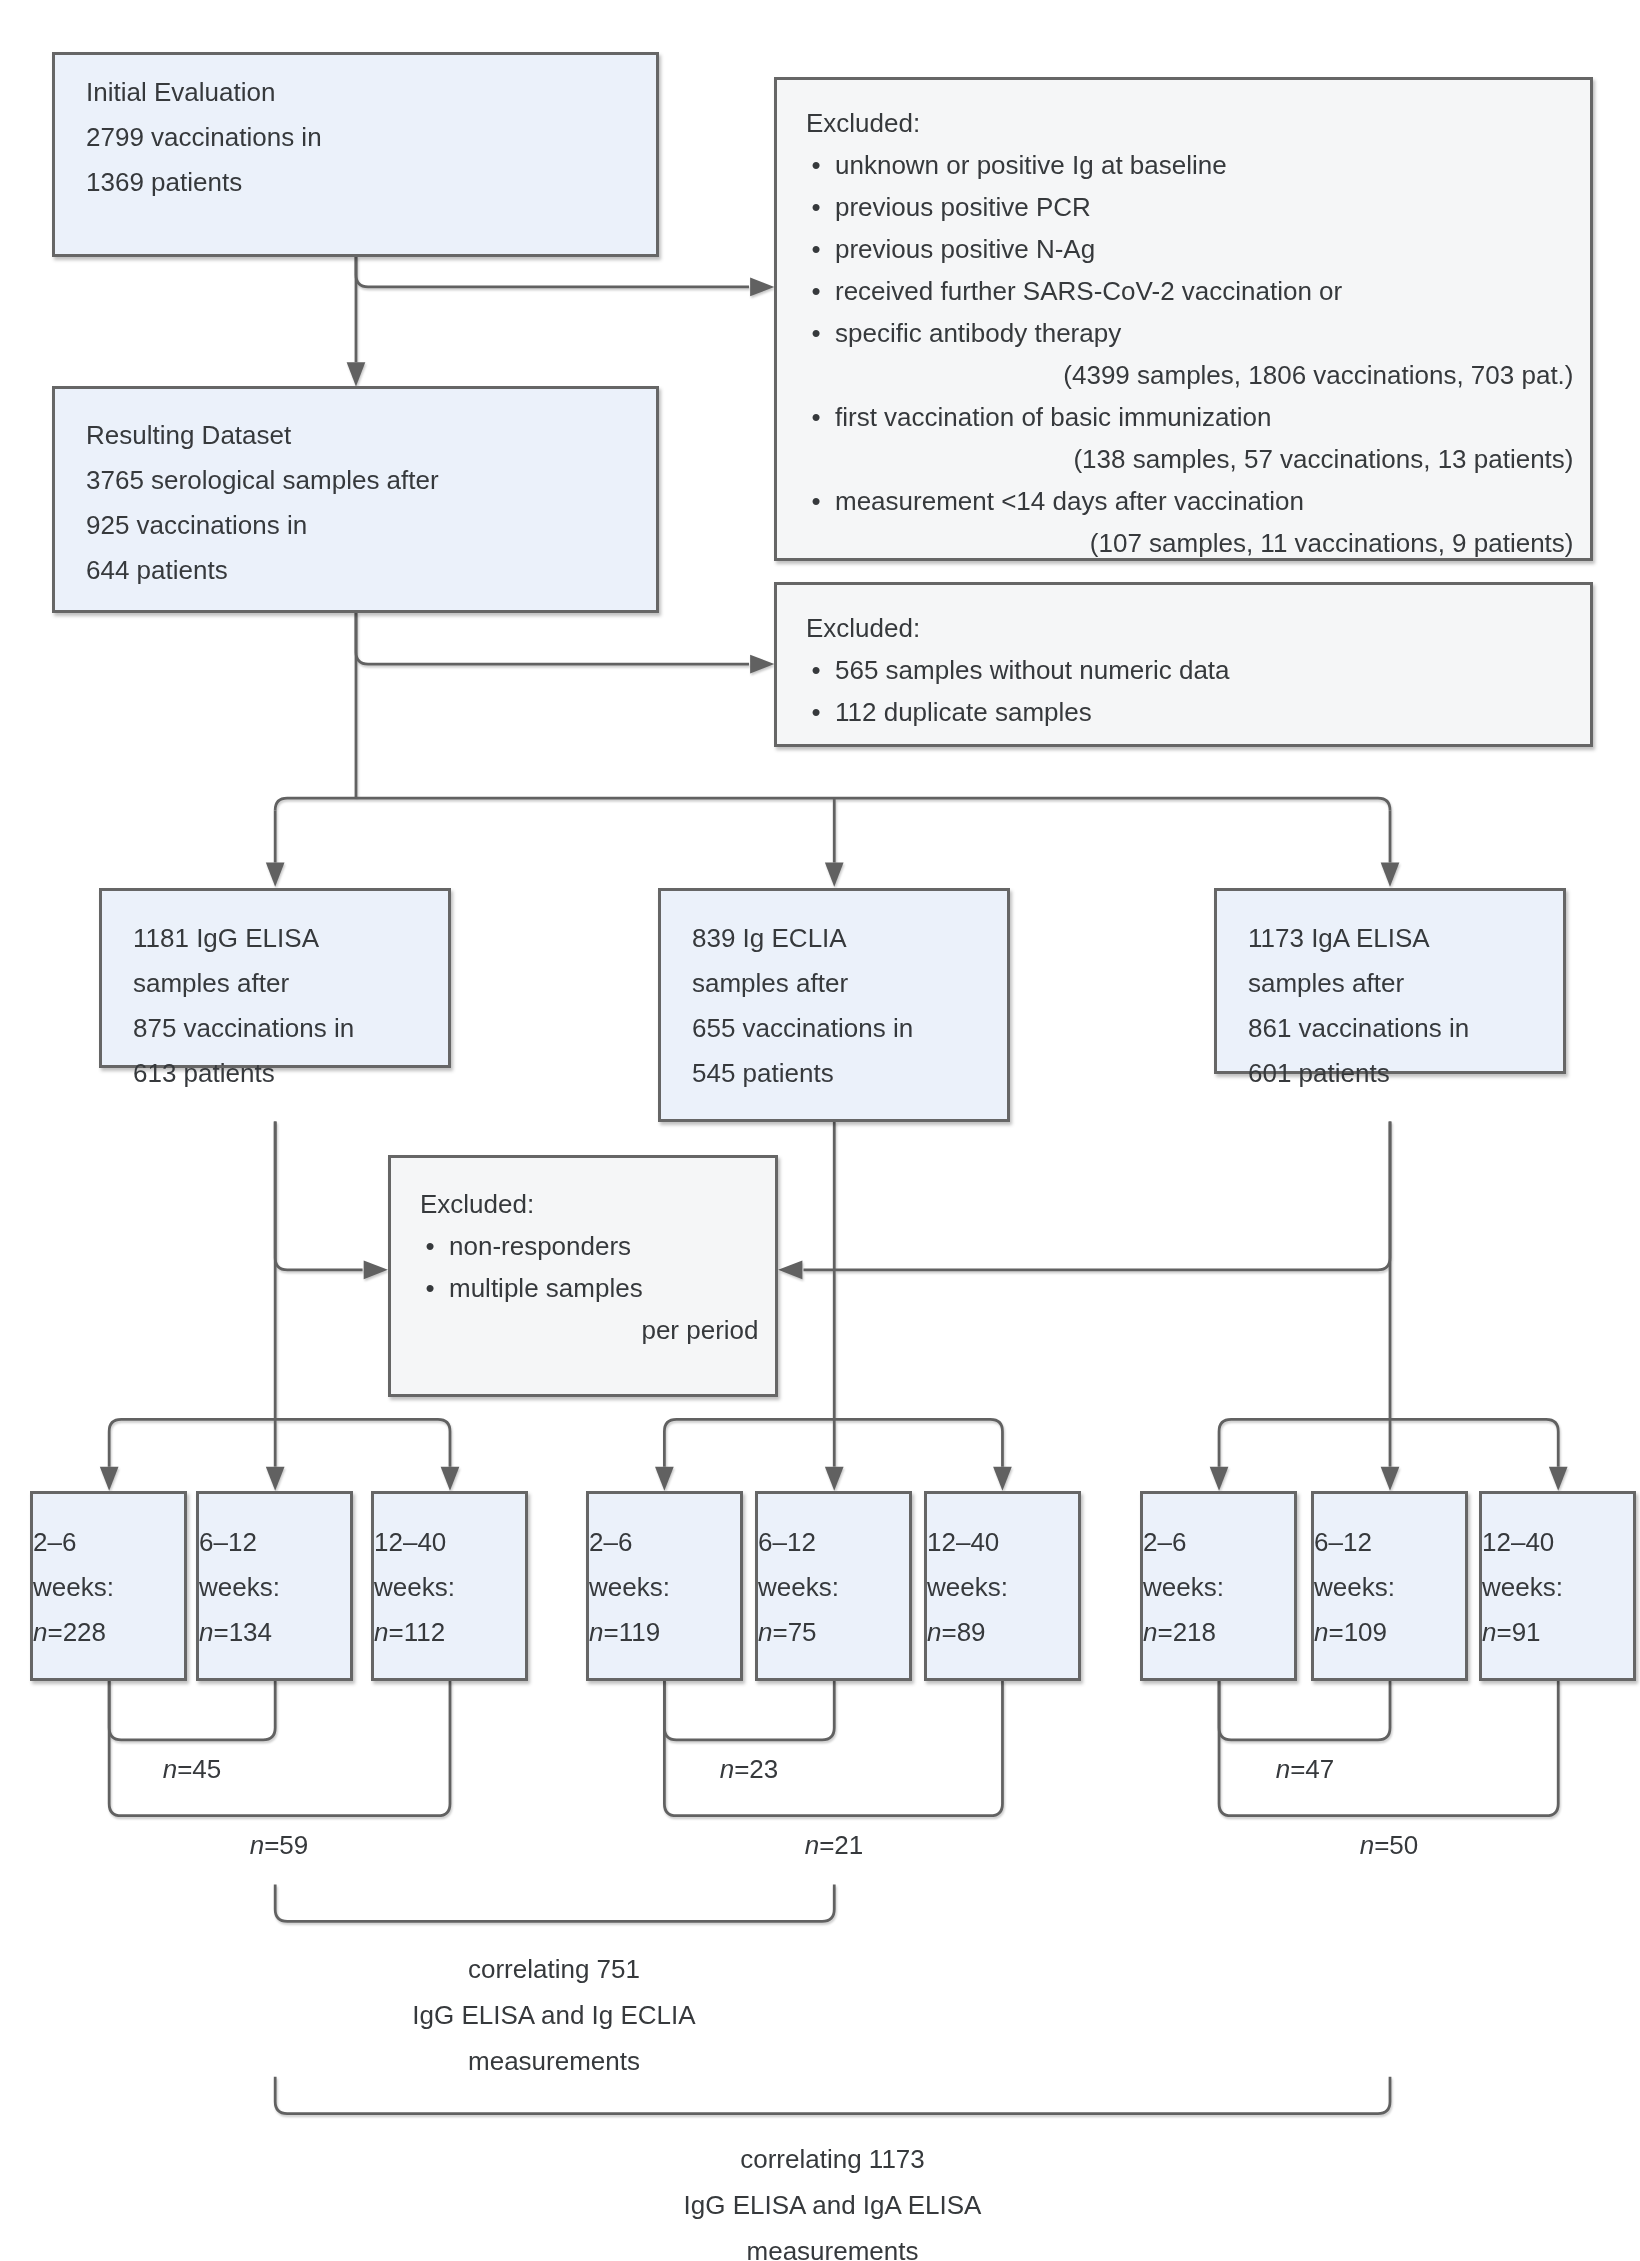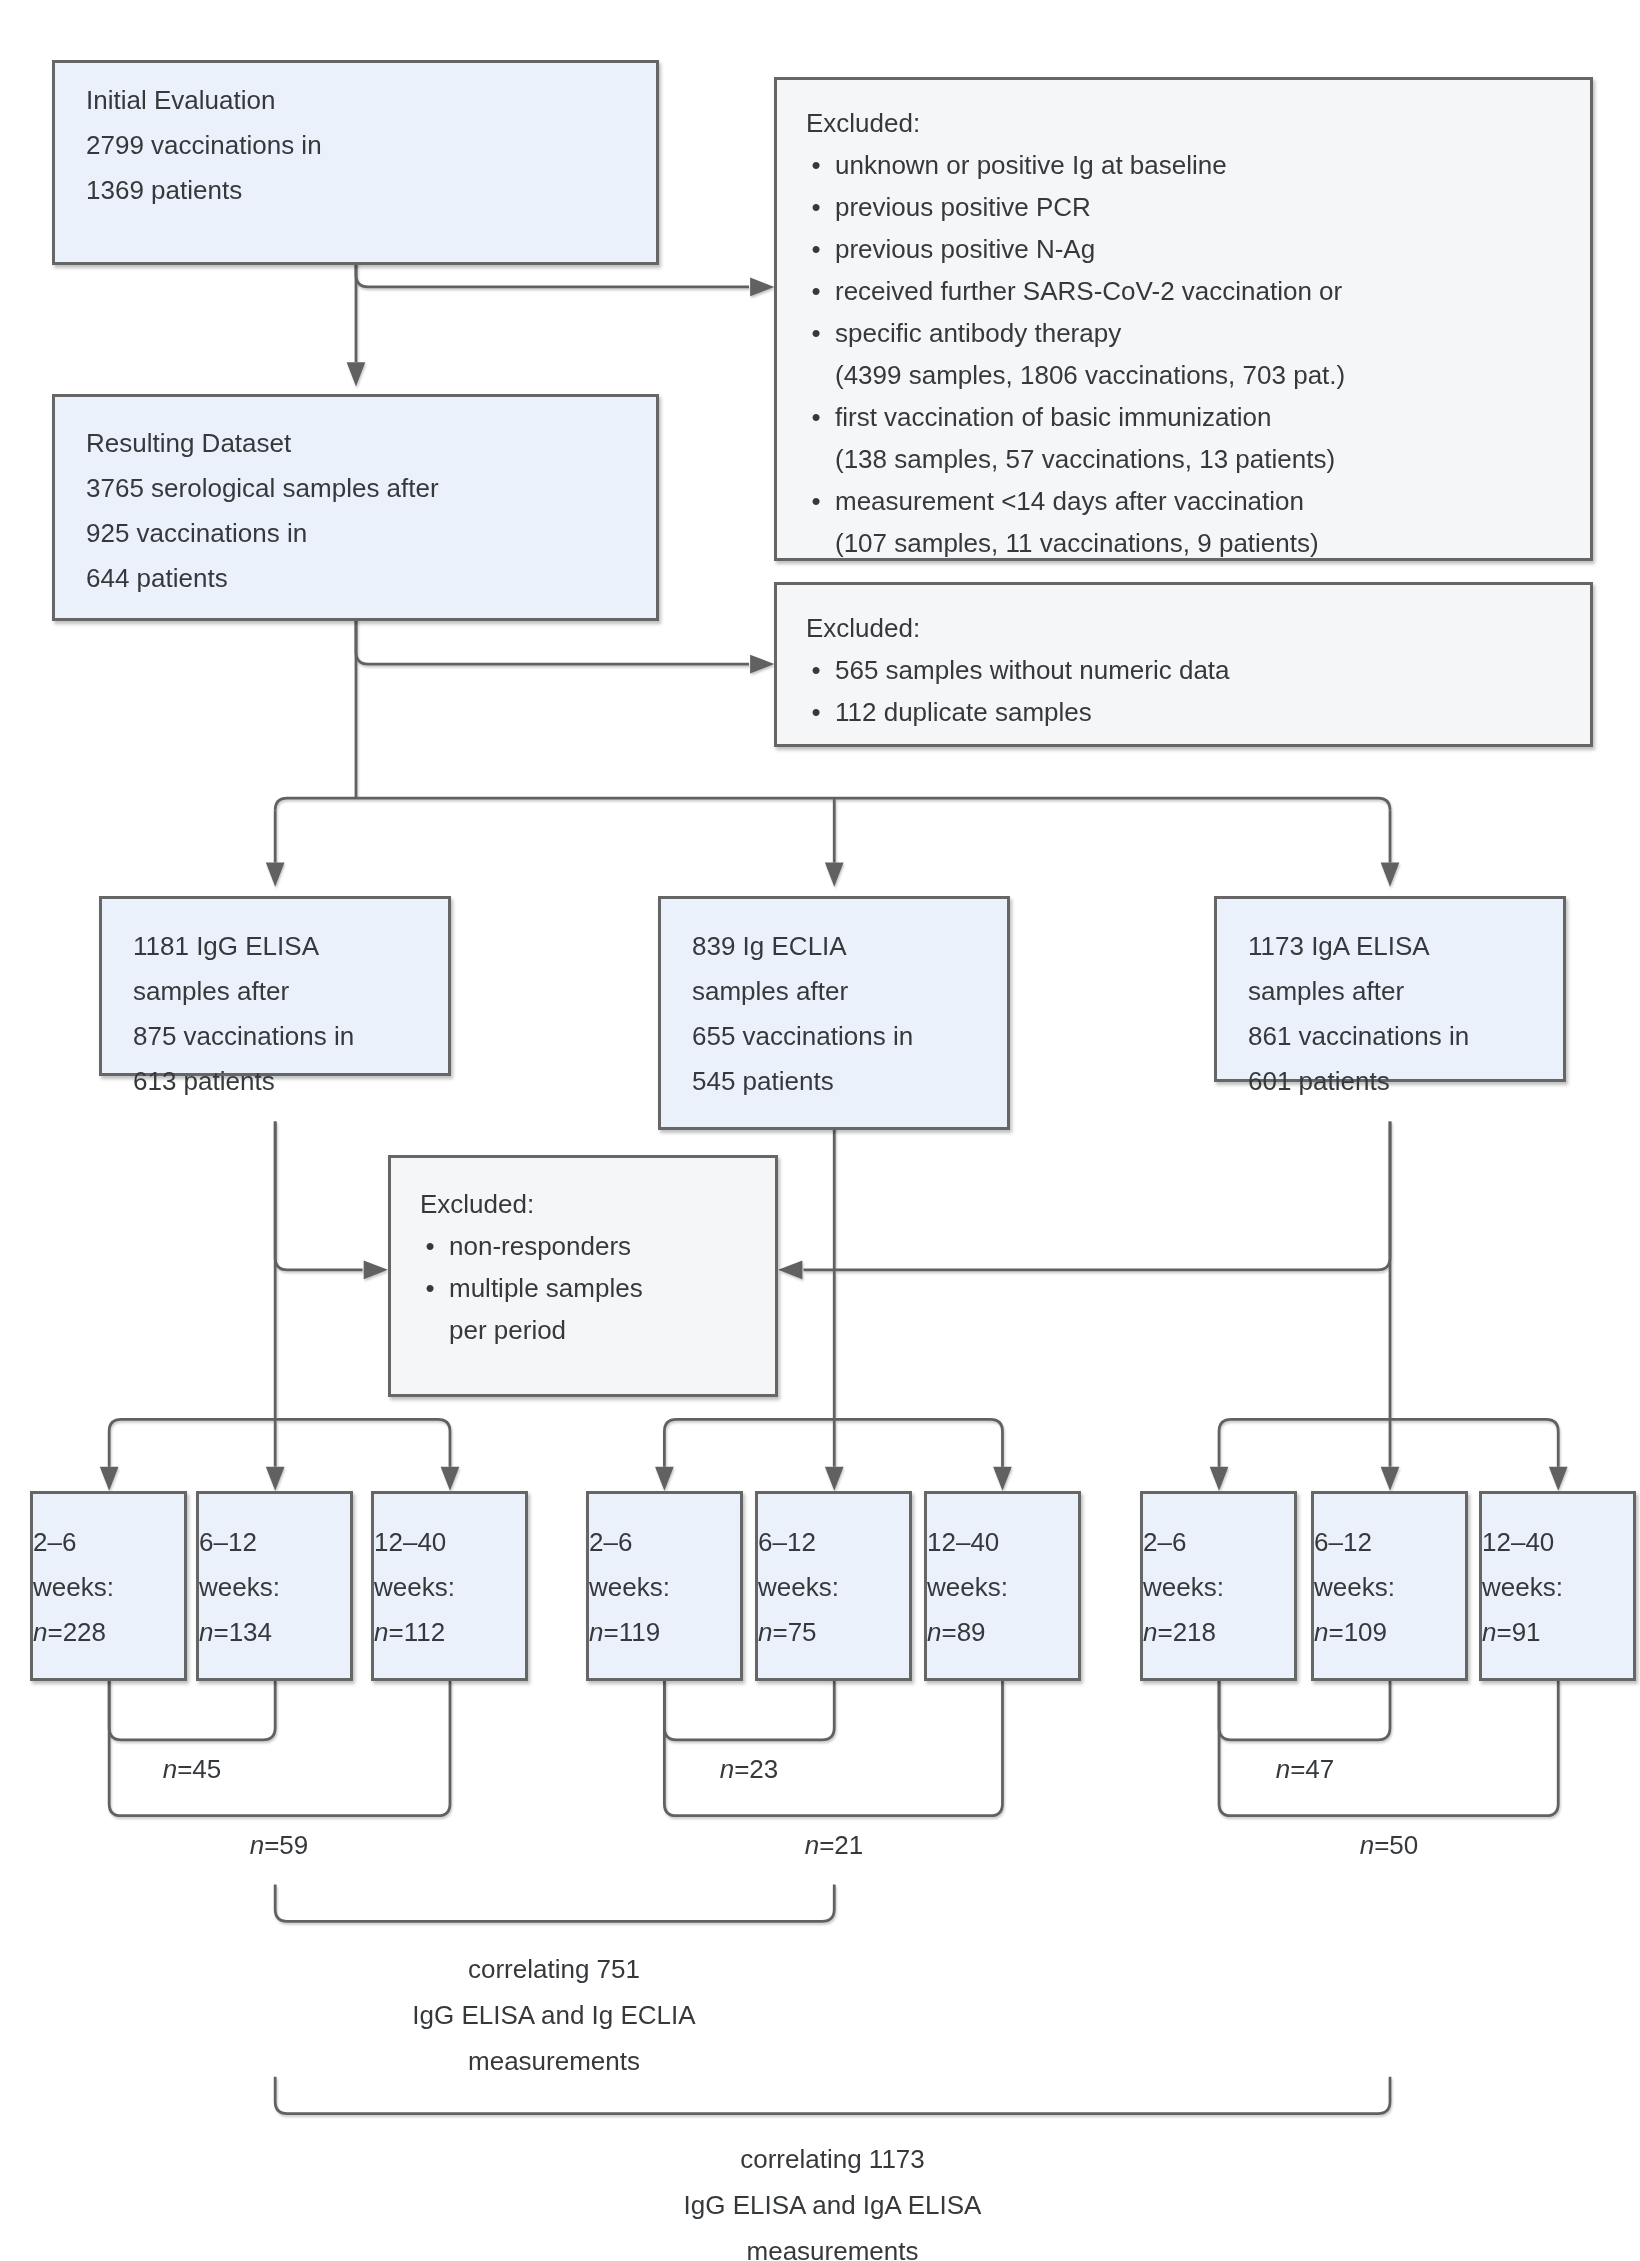--- a/index.html
+++ b/index.html
@@ -4,26 +4,26 @@
 <style>
   html,body{margin:0;padding:0;background:#ffffff;}
   body{font-family:"Liberation Sans","DejaVu Sans",sans-serif;color:#36393c;}
   #canvas{position:relative;width:1641px;height:2261px;background:#ffffff;overflow:hidden;}
 
   .box{position:absolute;box-sizing:border-box;border:3.8px solid #666666;
        font-size:26px;line-height:45px;box-shadow:2.2px 2.7px 3.3px rgba(0,0,0,0.25);}
   .blue{background:#ebf1fa;}
   .gray{background:#f5f6f7;}
 
-  .pad{padding:15.4px 16.5px 0 31px;margin-top:8px;}
+  .pad{padding:15.4px 16.5px 0 31px;}
 
   .list{line-height:42px;padding:22px 16.5px 0 29px;}
   .li{position:relative;padding-left:29px;}
   .li::before{content:"\2022";position:absolute;left:5.5px;}
-  .note{padding-left:29px;}
+  .note{padding-left:29px;text-align:right;}
 
   .pbox{text-align:left;padding-top:26px;}
   .nline::first-letter{font-style:italic;}
 
   .nlab{position:absolute;width:220px;text-align:center;font-size:26px;line-height:31px;}
   .corr{position:absolute;text-align:center;font-size:26px;line-height:46px;}
 
   svg.wires{position:absolute;left:0;top:0;
             filter:drop-shadow(1.6px 2.2px 1.1px rgba(0,0,0,0.22));}
   svg.wires path{stroke:#616161;stroke-width:5;fill:none;}

